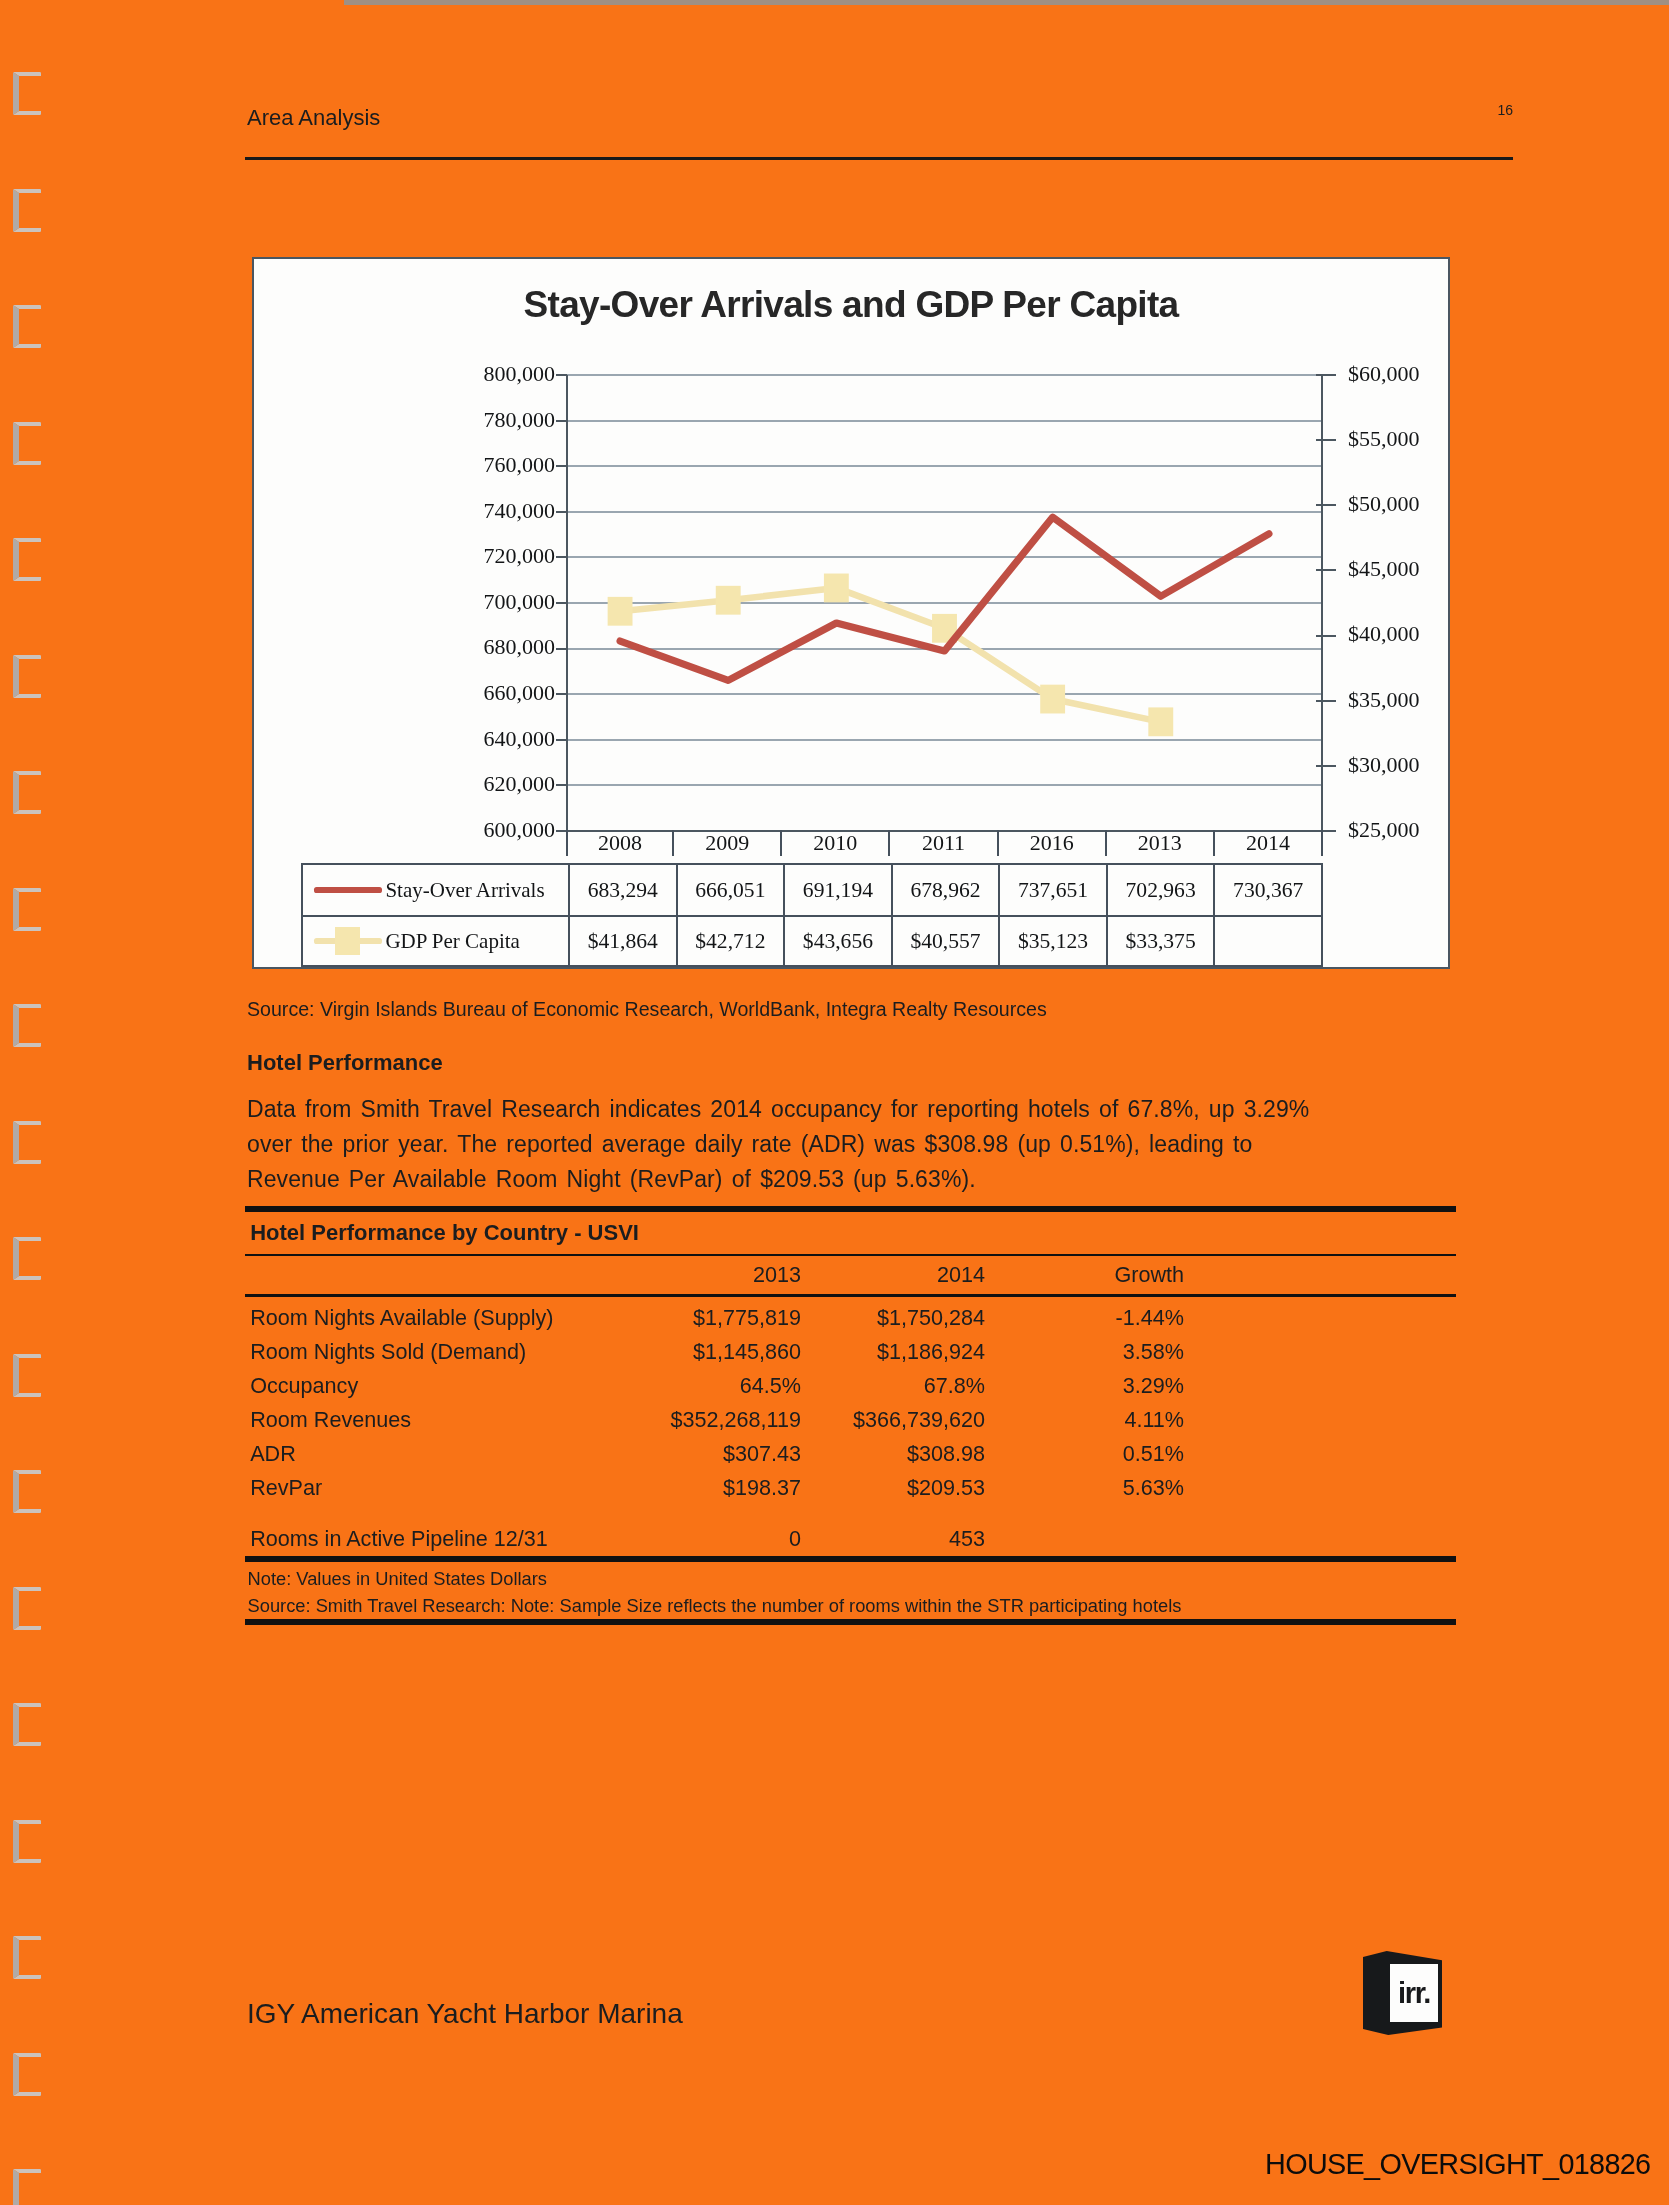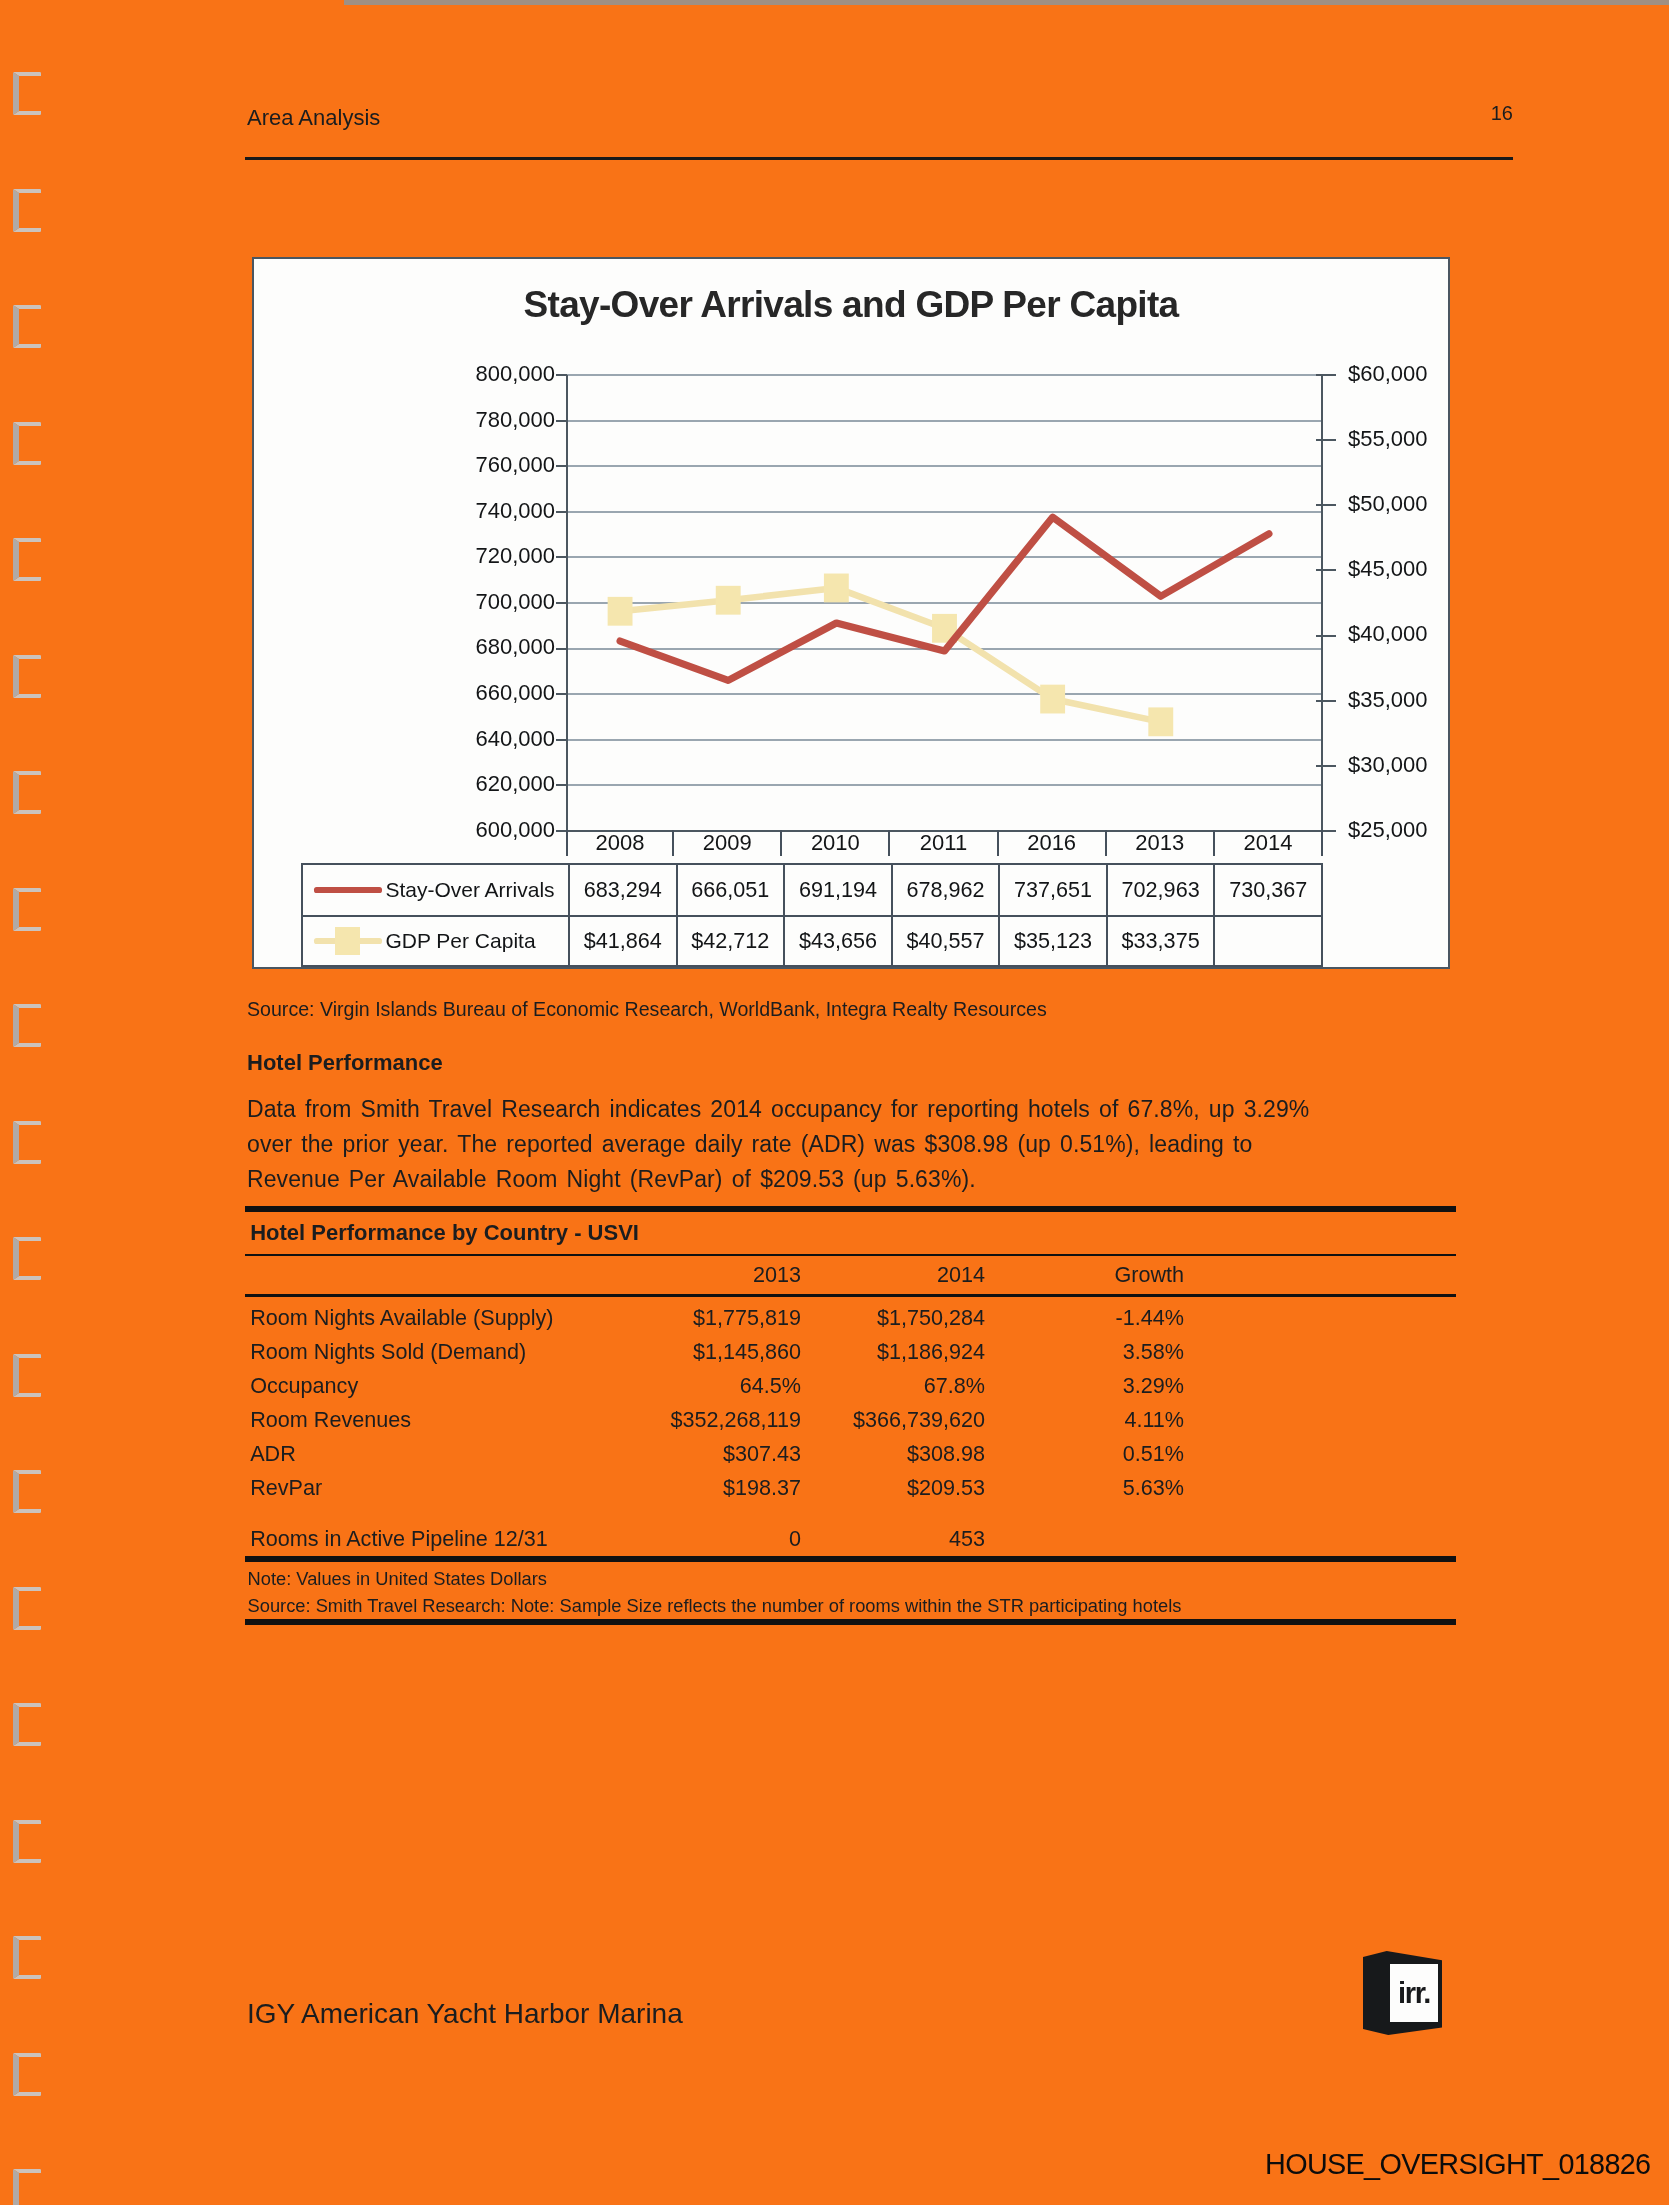--- a/index.html
+++ b/index.html
@@ -1,28 +1,28 @@
 <!DOCTYPE html>
 <html style="font-size:10.5px"><head>
 <meta charset="utf-8">
 <style>
   html,body{margin:0;padding:0;background:#e8e8e8;}
   .page{position:relative;width:1669px;height:2205px;background:#f97316;overflow:hidden;
         font-family:"Liberation Sans",sans-serif;color:#1b1d1f;}
-  .abs{position:absolute;}
+  .abs{position:absolute;font-family:Liberation Serif, serif;}
 
   
   .scan-top{position:absolute;left:344px;top:0;width:1326px;height:4.6px;background:#8f9598;opacity:.85;}
   .binder-mark{position:absolute;width:22px;height:35px;
                border-left:6.5px solid #aab1b6;border-top:4.6px solid #c7ccd0;border-bottom:4.6px solid #c7ccd0;
                border-radius:1.3px;opacity:.9;}
 
   
   .hdr-title{position:absolute;left:247px;top:105px;font-size:22px;}
-  .hdr-page{position:absolute;left:1466px;top:102px;width:47px;text-align:right;font-size:20px;}
+  .hdr-page{position:absolute;left:1466px;top:102px;width:47px;text-align:right;font-size:14px;}
   .hdr-rule{position:absolute;left:245px;top:157px;width:1268px;height:3.3px;background:#1a1a1a;}
 
   
   .chart-box{position:absolute;left:252px;top:257px;width:1198px;height:712px;
              border:2px solid #4a5661;background:#fdfdfc;box-sizing:border-box;}
   .chart-title{position:absolute;left:0;top:25px;width:100%;text-align:center;
                font-size:37px;font-weight:700;color:#272727;letter-spacing:-0.7px;}
   .gridline{position:absolute;height:2px;background:#9aa6b0;}
   .axisline{position:absolute;background:#4c5760;}
   .tick{position:absolute;background:#4c5760;}

